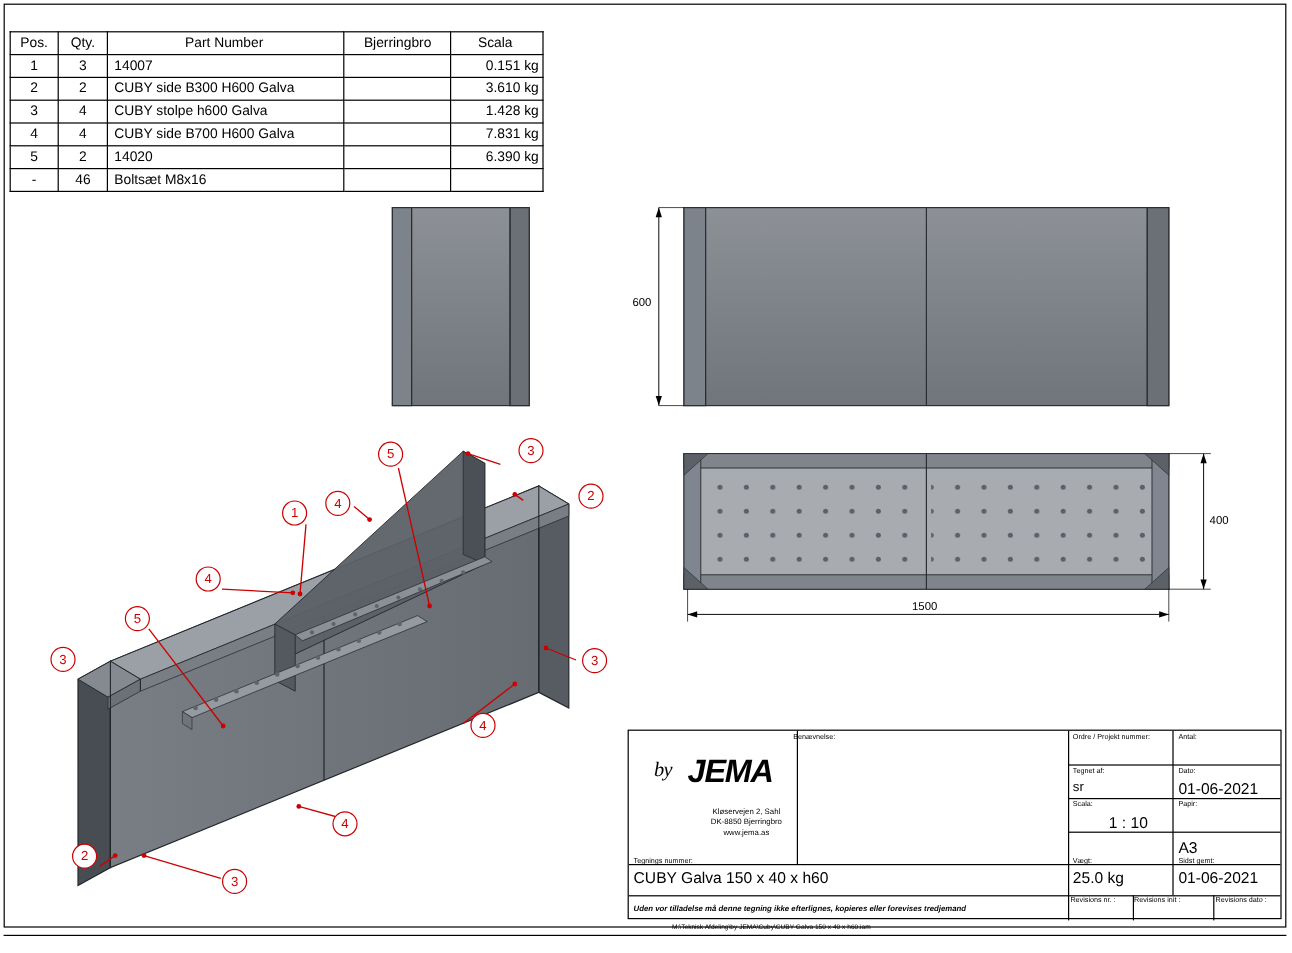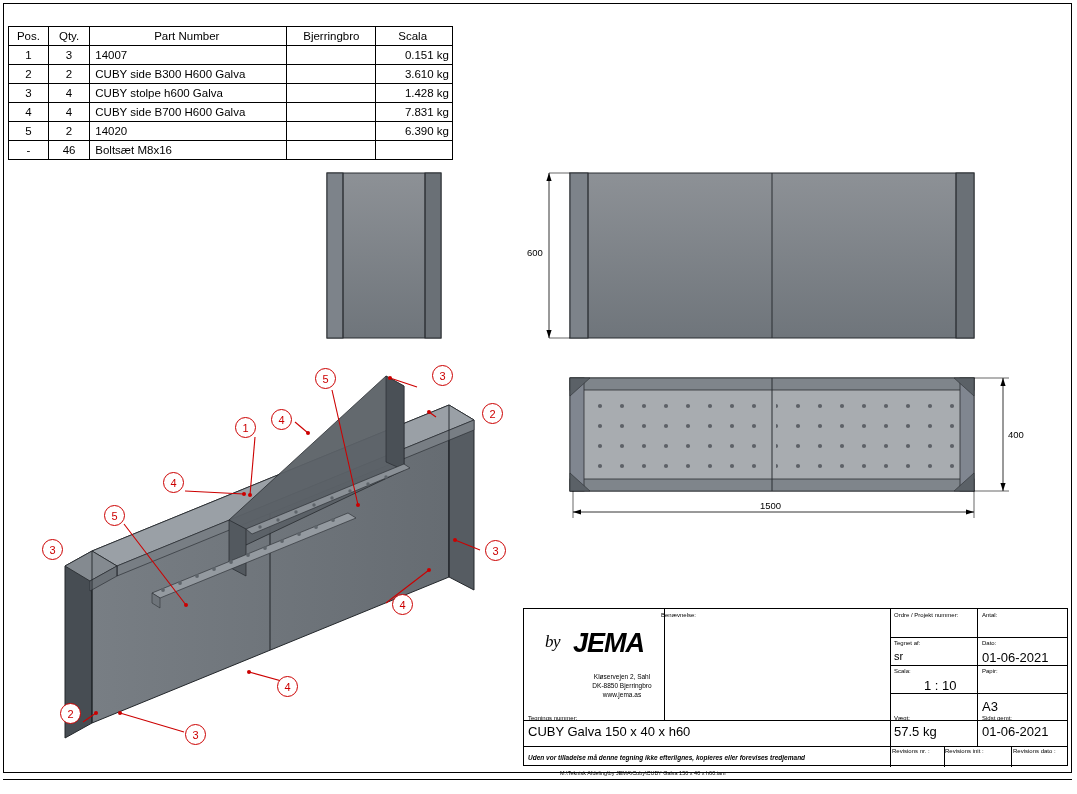--- a/index.html
+++ b/index.html
@@ -446,21 +446,21 @@
   <div class="tb-value small" style="left:894px; top:650px;">sr</div>
   <div class="tb-label" style="left:982px; top:640px;">Dato:</div>
   <div class="tb-value" style="left:982px; top:650px;">01-06-2021</div>
   <div class="tb-label" style="left:894px; top:668px;">Scala:</div>
   <div class="tb-value" style="left:924px; top:678px;">1 : 10</div>
   <div class="tb-label" style="left:982px; top:668px;">Papir:</div>
   <div class="tb-value" style="left:982px; top:699px;">A3</div>
   <div class="tb-label" style="left:528px; top:715px;">Tegnings nummer:</div>
   <div class="tb-value" style="left:528px; top:724px;">CUBY Galva 150 x 40 x h60</div>
   <div class="tb-label" style="left:894px; top:715px;">Vægt:</div>
-  <div class="tb-value" style="left:894px; top:724px;">57.5 kg</div>
+  <div class="tb-value" style="left:894px; top:724px;">25.0 kg</div>
   <div class="tb-label" style="left:982px; top:715px;">Sidst gemt:</div>
   <div class="tb-value" style="left:982px; top:724px;">01-06-2021</div>
   <div class="tb-label" style="left:892px; top:748px;">Revisions nr. :</div>
   <div class="tb-label" style="left:945px; top:748px;">Revisions init :</div>
   <div class="tb-label" style="left:1013px; top:748px;">Revisions dato :</div>
 
   <div class="logo-by">by</div>
   <div class="logo-jema">JEMA</div>
   <div class="logo-addr">
     <div>Kløservejen 2, Sahl</div>

